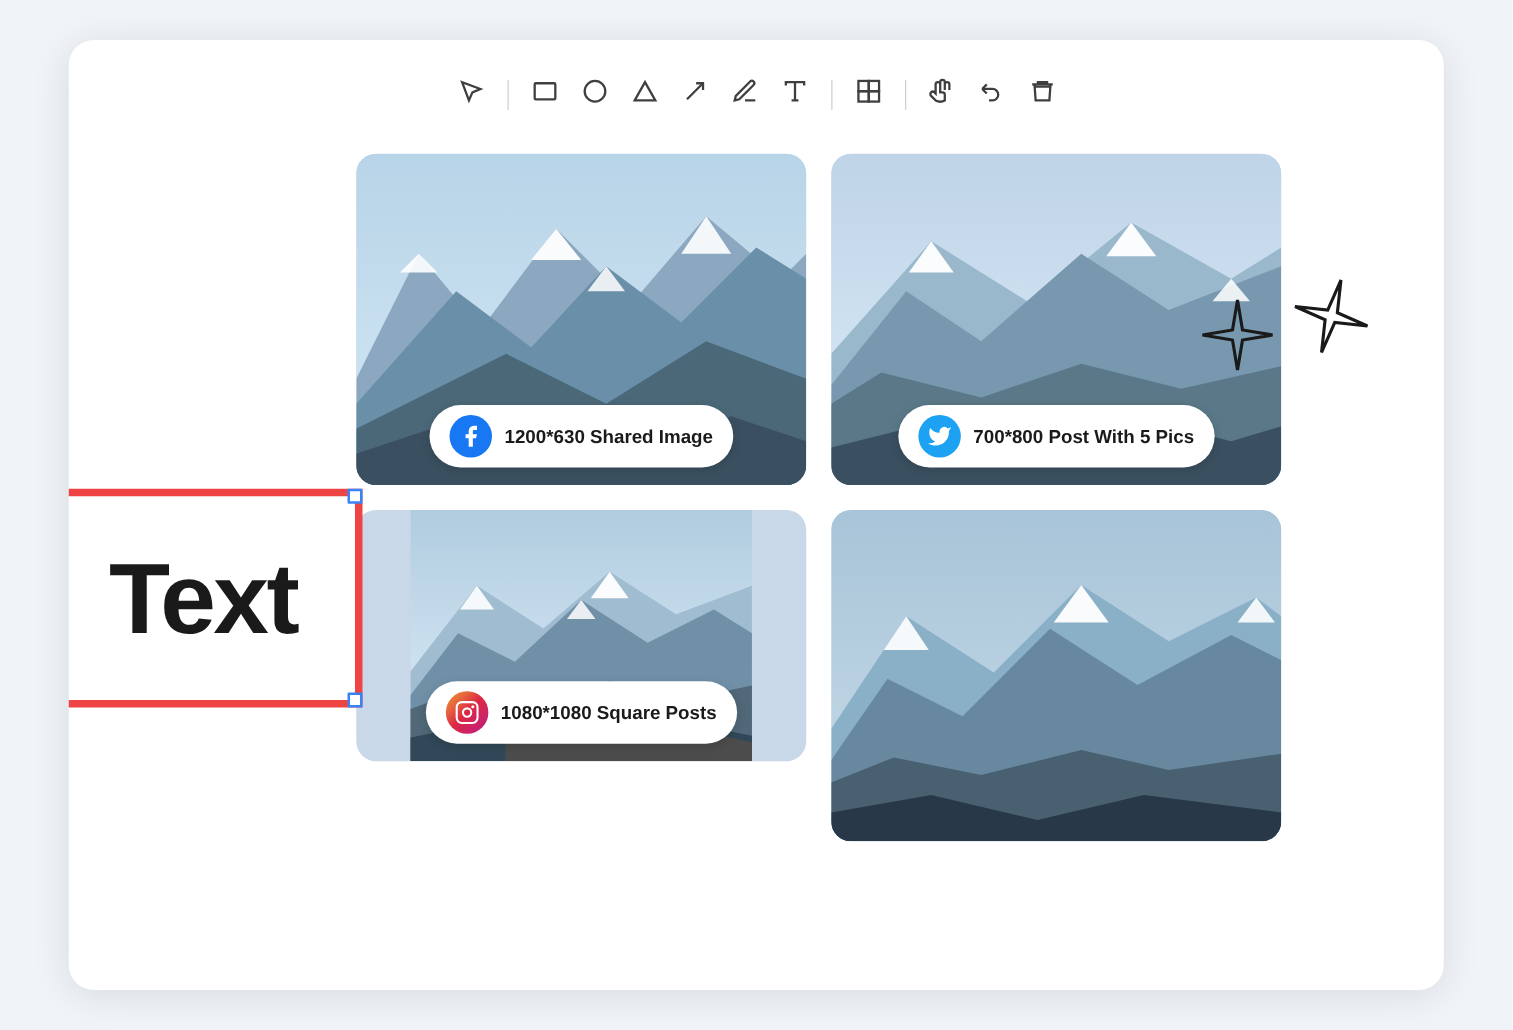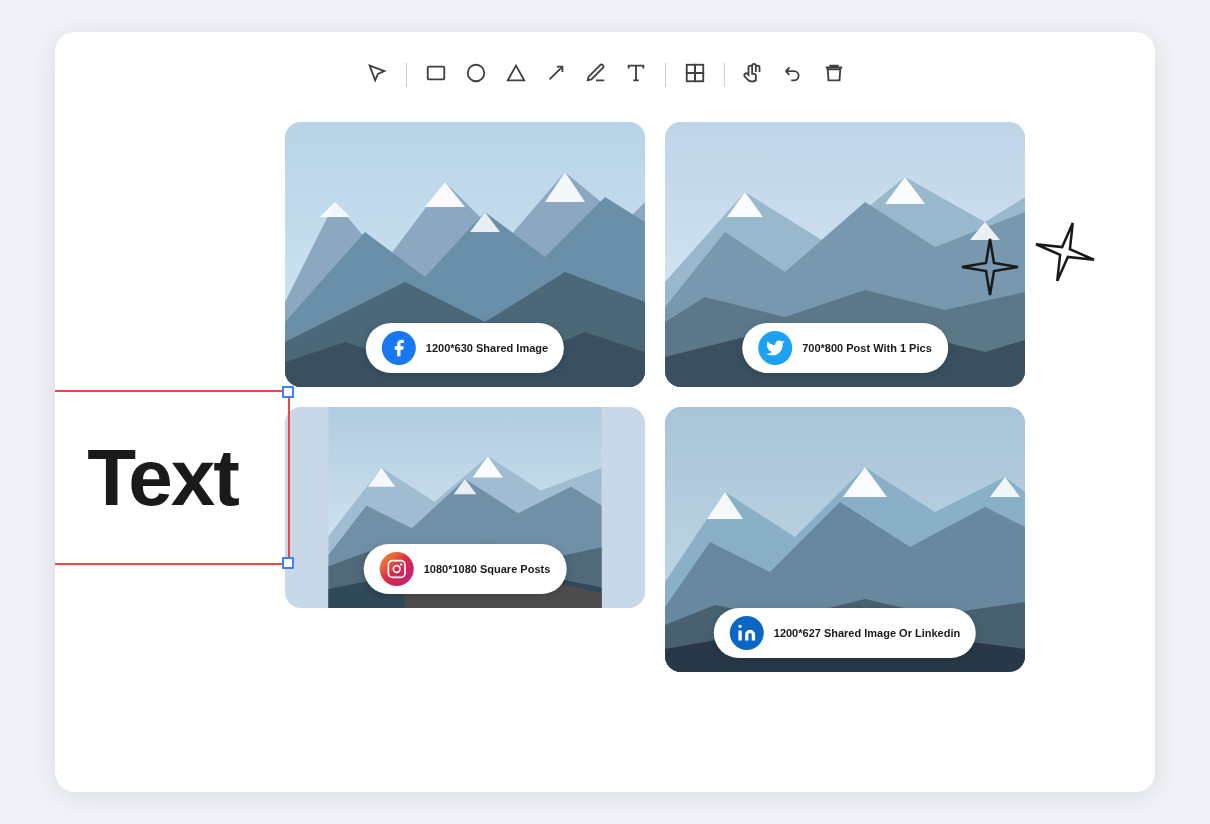--- a/index.html
+++ b/index.html
@@ -59,21 +59,21 @@
       position: relative;
     }
 
     
     .text-element {
       position: absolute;
       top: 268px;
       left: -40px;
       width: 255px;
       height: 175px;
-      border: 2px solid #ef4444;
+      border: 6px solid #ef4444;
       z-index: 10;
     }
 
     .text-element-content {
       width: 100%;
       height: 100%;
       display: flex;
       align-items: center;
       justify-content: center;
       font-size: 80px;
@@ -112,21 +112,21 @@
       border-radius: 50px;
       padding: 8px 16px;
       display: flex;
       align-items: center;
       gap: 10px;
       white-space: nowrap;
       box-shadow: 0 2px 8px rgba(0,0,0,0.15);
     }
 
     .card-label-text {
-      font-size: 11px;
+      font-size: 15px;
       font-weight: 600;
       color: #1a1a1a;
     }
 
     
     .social-icon {
       width: 34px;
       height: 34px;
       border-radius: 50%;
       display: flex;
@@ -317,21 +317,21 @@
 
           <polygon points="0,200 40,175 120,195 200,168 280,188 360,170 360,265 0,265" fill="#5a7888"></polygon>
           <polygon points="0,265 0,235 80,215 160,238 240,210 320,230 360,218 360,265" fill="#3a5060"></polygon>
         </svg>
         <div class="card-label">
           <div class="social-icon twitter-icon">
             <svg width="20" height="20" viewBox="0 0 24 24" fill="white">
               <path d="M23 3a10.9 10.9 0 01-3.14 1.53 4.48 4.48 0 00-7.86 3v1A10.66 10.66 0 013 4s-4 9 5 13a11.64 11.64 0 01-7 2c9 5 20 0 20-11.5a4.5 4.5 0 00-.08-.83A7.72 7.72 0 0023 3z"></path>
             </svg>
           </div>
-          <span class="card-label-text">700*800 Post With 1 Pics</span>
+          <span class="card-label-text">700*800 Post With 5 Pics</span>
         </div>
       </div>
 
       <div class="image-card" style="height:201px;">
         <svg class="mountain-scene" viewBox="0 0 360 265" xmlns="http://www.w3.org/2000/svg">
           <defs>
             <linearGradient id="sky3" x1="0" y1="0" x2="0" y2="1">
               <stop offset="0%" stop-color="#b0ccdf"></stop>
               <stop offset="60%" stop-color="#cce0ef"></stop>
               <stop offset="100%" stop-color="#d8ecf8"></stop>
@@ -370,29 +370,20 @@
           </defs>
           <rect width="360" height="265" fill="url(#sky4)"></rect>
           <polygon points="0,175 60,85 130,130 200,60 270,105 340,70 360,85 360,265 0,265" fill="#8ab0c8"></polygon>
           <polygon points="0,200 45,135 105,165 175,95 245,140 320,100 360,120 360,265 0,265" fill="#6888a0"></polygon>
           <polygon points="60,85 42,112 78,112" fill="white" opacity="0.92"></polygon>
           <polygon points="200,60 178,90 222,90" fill="white" opacity="0.95"></polygon>
           <polygon points="340,70 325,90 355,90" fill="white" opacity="0.88"></polygon>
           <polygon points="0,218 50,198 120,212 200,192 270,208 360,195 360,265 0,265" fill="#486070"></polygon>
           <polygon points="0,265 0,242 80,228 165,248 250,228 360,242 360,265" fill="#283848"></polygon>
         </svg>
-        <div class="card-label">
-          <div class="social-icon linkedin-icon">
-            <svg width="20" height="20" viewBox="0 0 24 24" fill="white">
-              <path d="M16 8a6 6 0 016 6v7h-4v-7a2 2 0 00-2-2 2 2 0 00-2 2v7h-4v-7a6 6 0 016-6zM2 9h4v12H2z"></path>
-              <circle cx="4" cy="4" r="2" fill="white"></circle>
-            </svg>
-          </div>
-          <span class="card-label-text">1200*627 Shared Image Or Linkedin</span>
-        </div>
       </div>
 
     </div>
 
     <div class="sparkle-container" style="position:absolute; top:80px; right:10px; width:180px; height:130px;">
       <svg width="180" height="130" viewBox="0 0 180 130">
 
         <g transform="translate(45, 65)">
           <path d="M0,-28 L4,-4 L28,0 L4,4 L0,28 L-4,4 L-28,0 L-4,-4 Z" fill="none" stroke="#1a1a1a" stroke-width="2.5"></path>
         </g>

